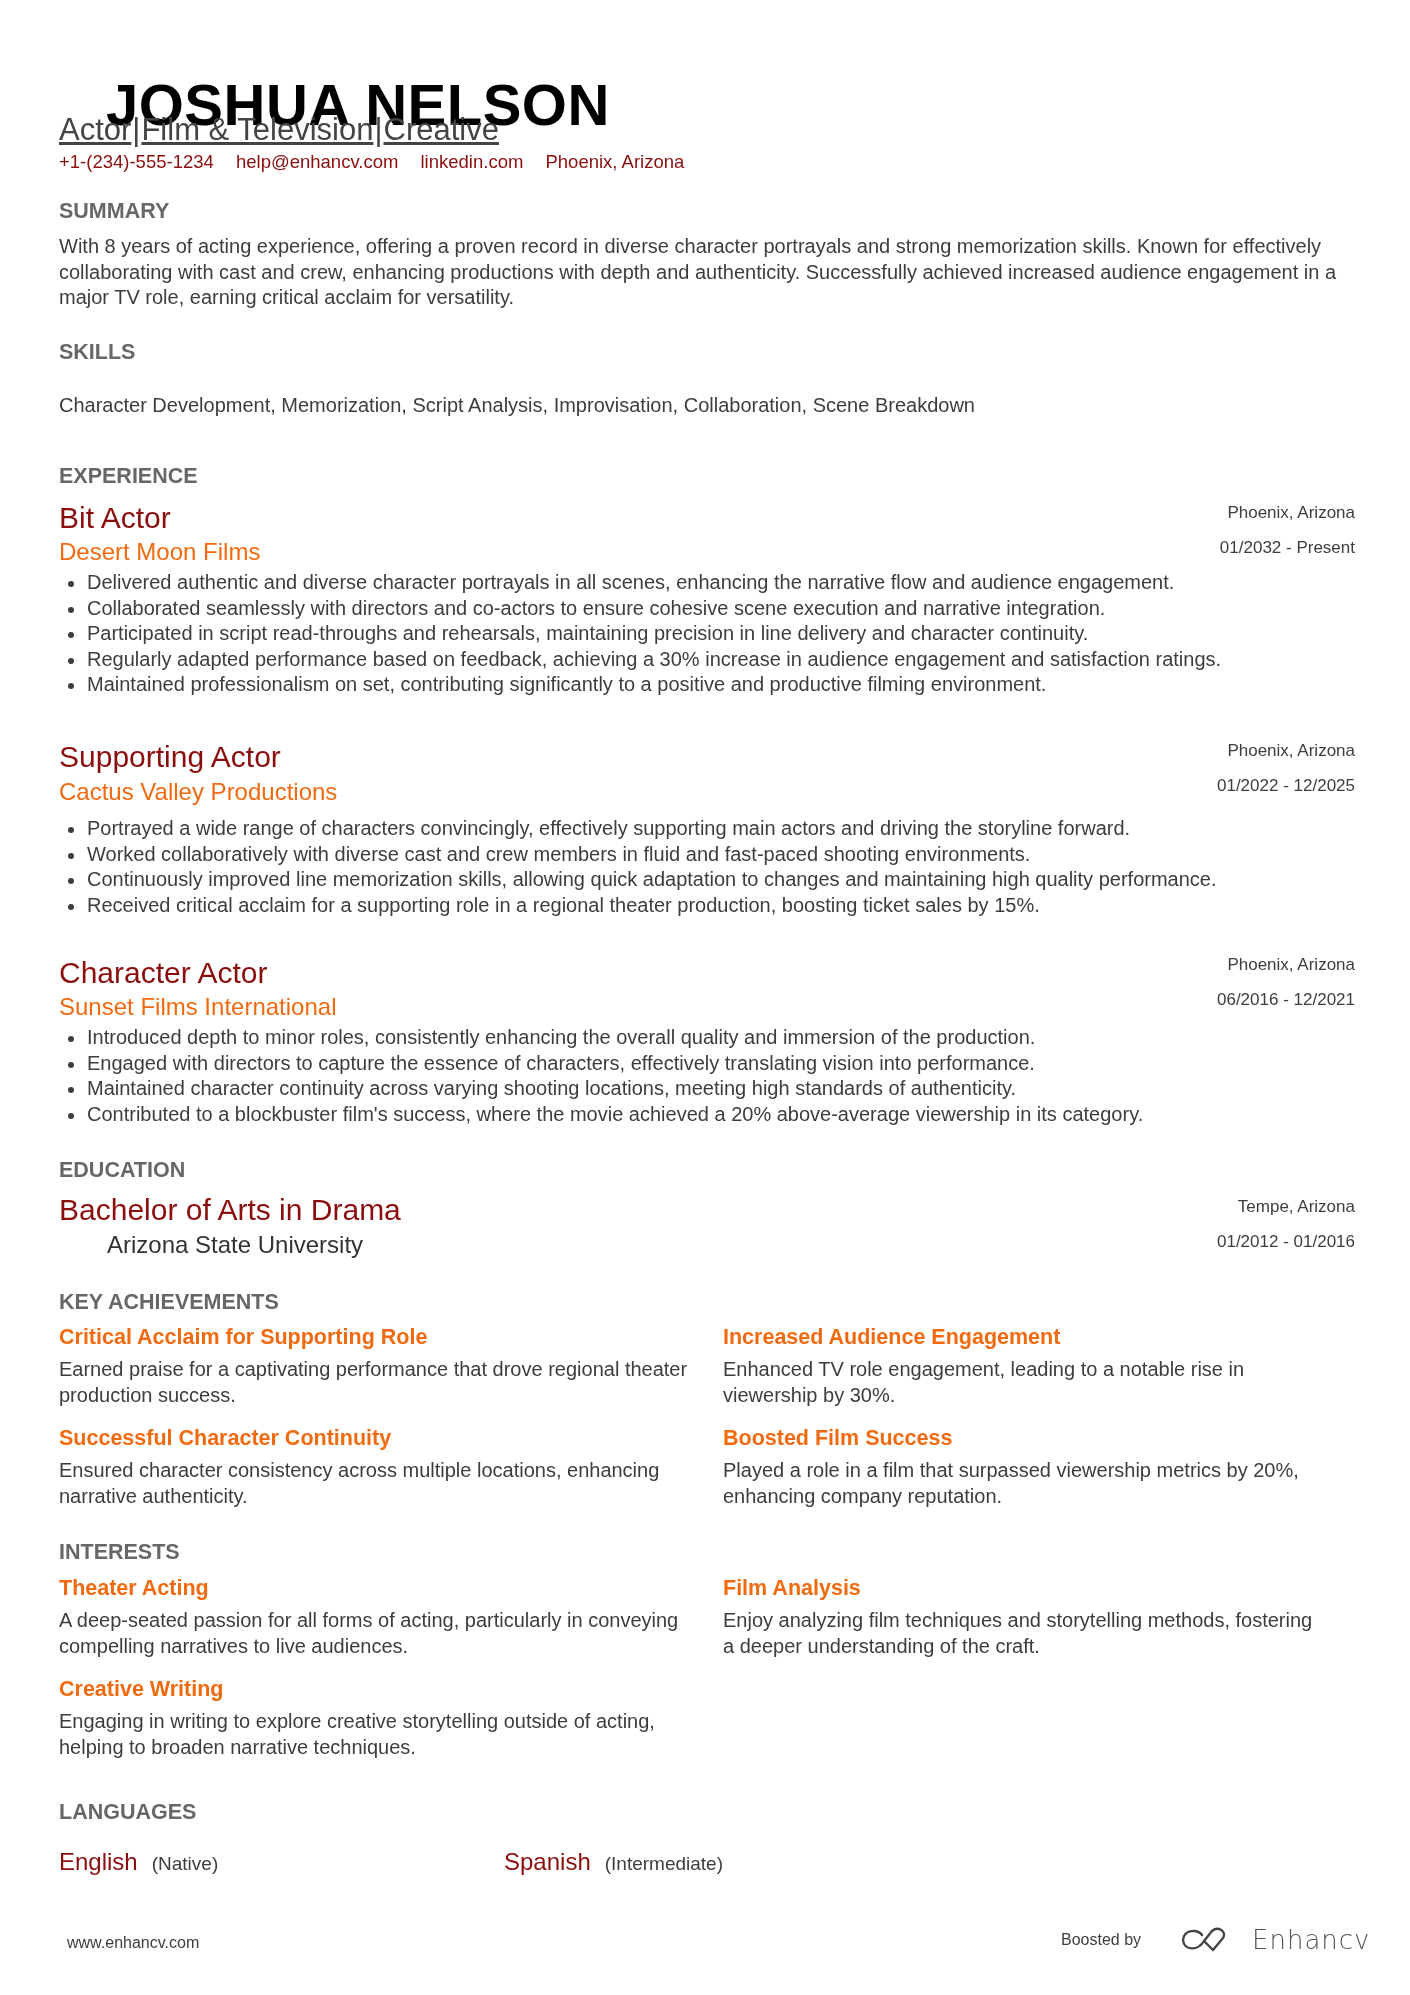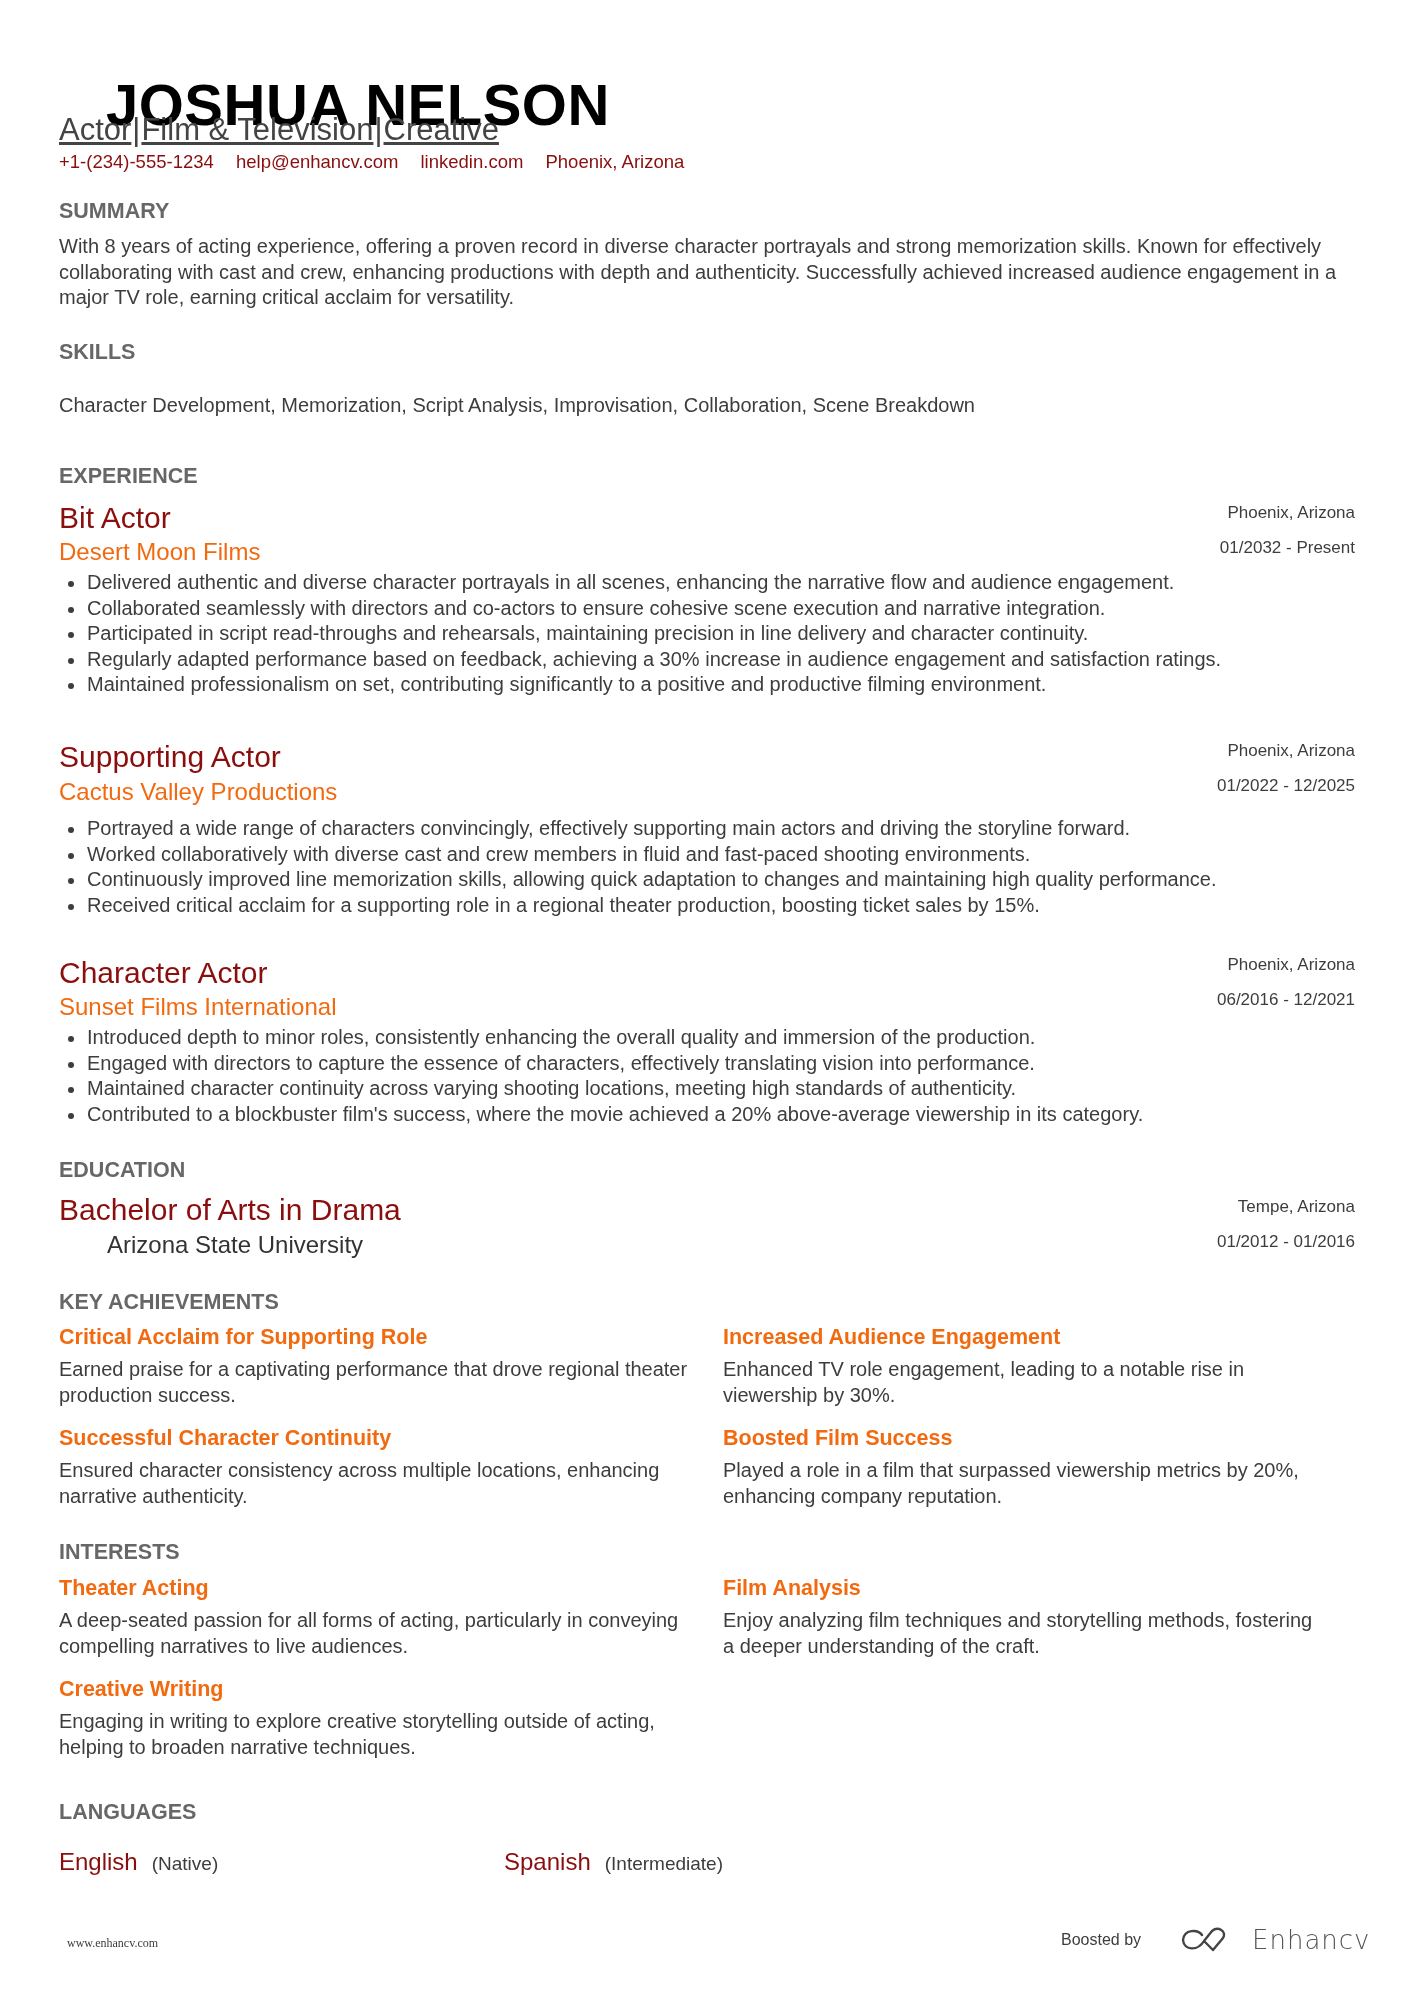--- a/index.html
+++ b/index.html
@@ -19,21 +19,21 @@
   ul.bullets { left: 68px; width: 1250px; list-style: none; font-size: 20px; line-height: 25.6px; color: #3d3d3d; }
   ul.bullets li { position: relative; padding-left: 19px; }
   ul.bullets li::before { content: ""; position: absolute; left: 0; top: 11px; width: 6px; height: 6px; border-radius: 50%; background: #3d3d3d; }
   .edu-school { left: 59px; font-size: 24px; color: #333; line-height: 30px; white-space: nowrap; margin-left: 48px; }
   .grid-item { width: 640px; }
   .item-title { font-size: 21.5px; font-weight: bold; color: #f26a10; line-height: 28px; white-space: nowrap; }
   .item-desc { font-size: 20px; line-height: 25.5px; color: #3d3d3d; margin-top: 6px; }
   .lang { font-size: 24px; line-height: 30px; white-space: nowrap; }
   .lang .lname { color: #8b0e0e; }
   .lang .llevel { color: #3d3d3d; font-size: 19px; margin-left: 14px; }
-  .footer-url { left: 67px; top: 1933px; font-size: 12px; color: #3d3d3d; line-height: 20px; font-family: Liberation Serif, serif; }
+  .footer-url { left: 67px; top: 1933px; font-size: 16px; color: #3d3d3d; line-height: 20px; }
   .powered { left: 1061px; top: 1930px; font-size: 16px; color: #3d3d3d; line-height: 20px; }
   .logo { left: 1180px; top: 1925px; display: flex; align-items: center; gap: 24px; }
   .logo-text { font-size: 26px; color: #555; letter-spacing: 1px; line-height: 30px; font-family: "DejaVu Sans", sans-serif; font-weight: 300; }
 </style>
 </head>
 <body>
 
 <div class="abs name">JOSHUA NELSON</div>
 <div class="abs subtitle">
   <span>Actor</span><span class="sep">|</span><span>Film &amp; Television</span><span class="sep">|</span><span>Creative</span>

